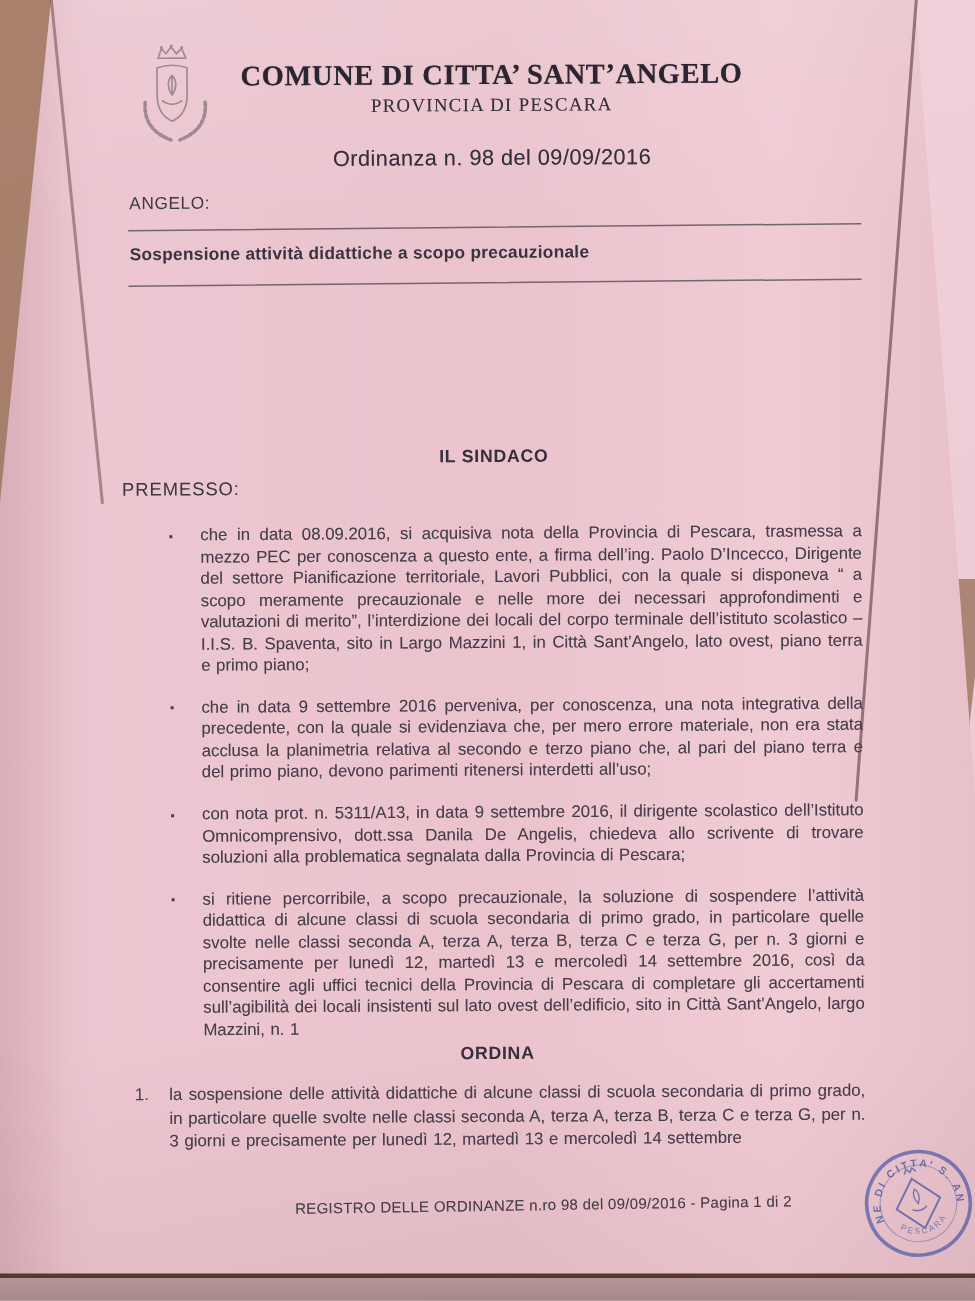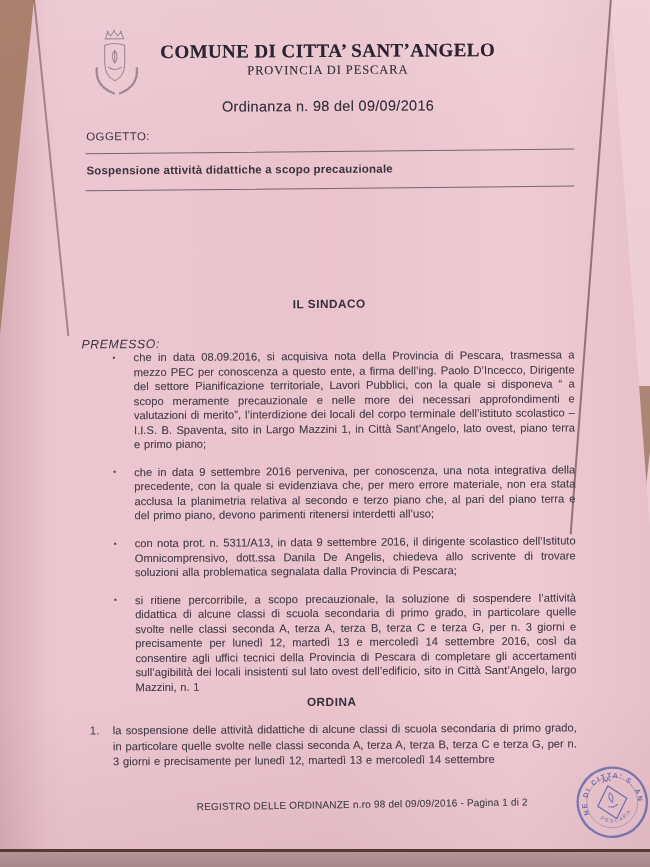--- a/index.html
+++ b/index.html
@@ -117,28 +117,28 @@
       <path d="M47 42 Q48.5 60 30 67" stroke-width="2.4" stroke-dasharray="2.2 1.8"></path>
     </g>
   </svg>
 
   <div class="abs" style="left:80px;top:40px;width:500px;text-align:center;">
     <div class="title">COMUNE DI CITTA’ SANT’ANGELO</div>
     <div class="province">PROVINCIA DI PESCARA</div>
     <div class="ordinance">Ordinanza n. 98 del 09/09/2016</div>
   </div>
 
-  <div class="abs small-label" style="left:88px;top:129px;">OGGETTO:</div>
+  <div class="abs small-label" style="left:88px;top:129px;">ANGELO:</div>
   <div class="abs rule" style="left:87px;top:151px;width:489px;transform:rotate(-.2deg);"></div>
   <div class="abs subject" style="left:88px;top:163px;width:487px;">Sospensione attività didattiche a scopo precauzionale</div>
   <div class="abs rule" style="left:87px;top:188px;width:489px;transform:rotate(-.2deg);"></div>
 
   <div class="abs center-head" style="left:80px;top:297px;width:500px;">IL SINDACO</div>
 
-  <div class="abs premesso" style="left:82px;top:336px;font-style:italic;">PREMESSO:</div>
+  <div class="abs premesso" style="left:82px;top:318px;">PREMESSO:</div>
 
   <div class="abs bullets" style="left:113px;top:349px;">
     <div class="bullet-row">
       <span class="bullet-marker">▪</span>
       <span class="bullet-text">che in data 08.09.2016, si acquisiva nota della Provincia di Pescara, trasmessa a mezzo PEC per conoscenza a questo ente, a firma dell’ing. Paolo D’Incecco, Dirigente del settore Pianificazione territoriale, Lavori Pubblici, con la quale si disponeva “ a scopo meramente precauzionale e nelle more dei necessari approfondimenti e valutazioni di merito”, l’interdizione dei locali del corpo terminale dell’istituto scolastico – I.I.S. B. Spaventa, sito in Largo Mazzini 1, in Città Sant’Angelo, lato ovest, piano terra e primo piano;</span>
     </div>
     <div class="bullet-row">
       <span class="bullet-marker">▪</span>
       <span class="bullet-text">che in data 9 settembre 2016 perveniva, per conoscenza, una nota integrativa della precedente, con la quale si evidenziava che, per mero errore materiale, non era stata acclusa la planimetria relativa al secondo e terzo piano che, al pari del piano terra e del primo piano, devono parimenti ritenersi interdetti all’uso;</span>
     </div>

